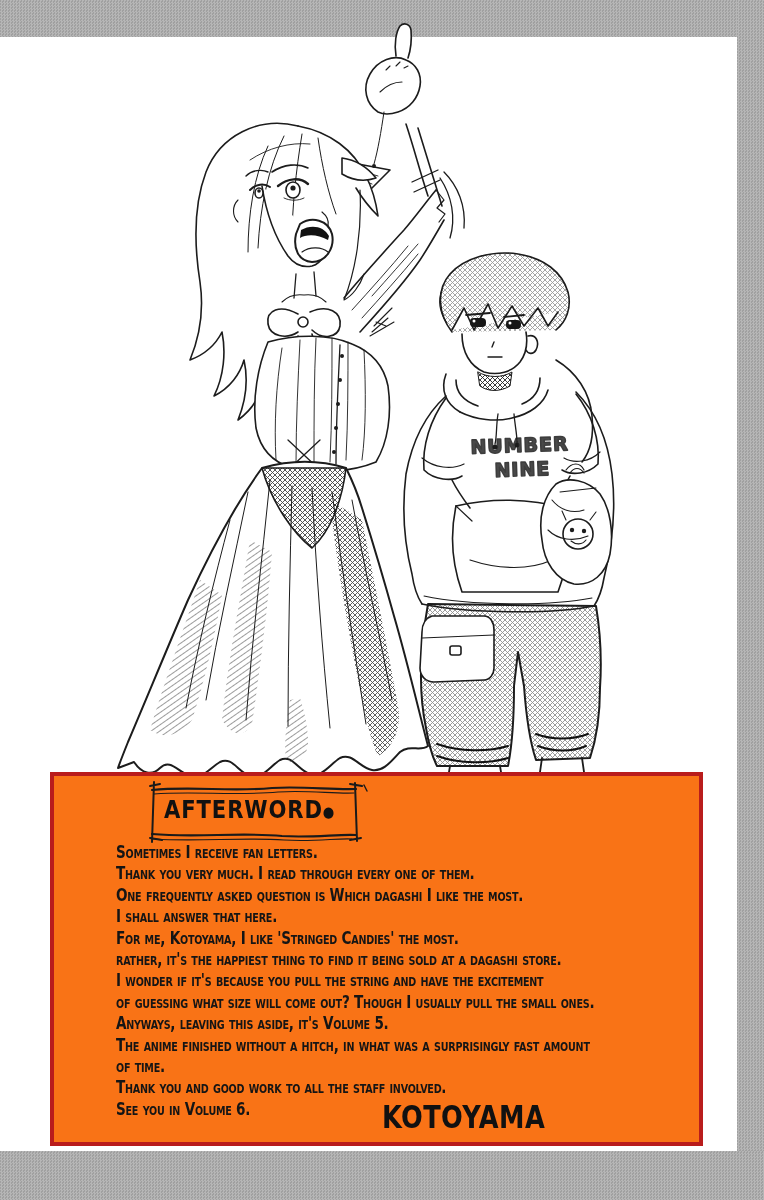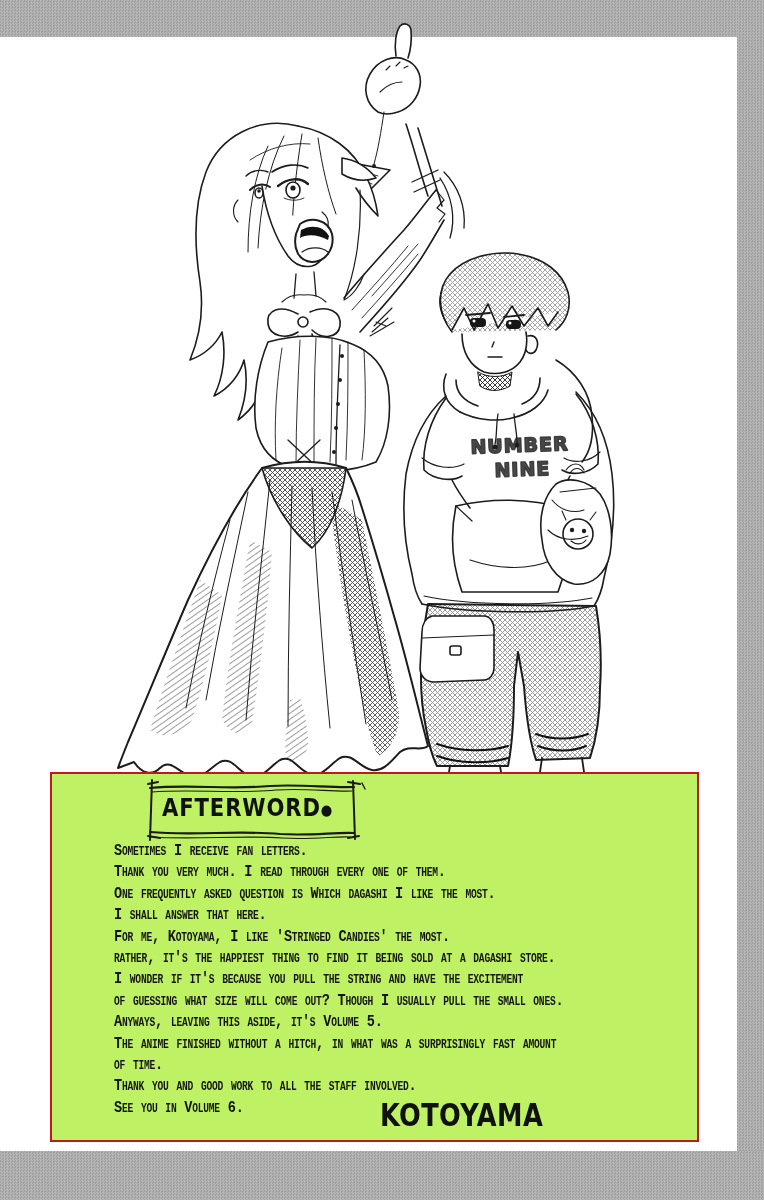--- a/index.html
+++ b/index.html
@@ -16,31 +16,31 @@
   }
   #tone-top{left:0;top:0;width:764px;height:37px;}
   #tone-right{left:737px;top:0;width:27px;height:1200px;}
   #tone-bottom{left:0;top:1151px;width:764px;height:49px;}
 
   #sketch{position:absolute;left:0;top:0;}
 
   
   #afterword-box{
     position:absolute;left:50px;top:772px;width:645px;height:366px;
-    background:#bef264;border:2px solid #b91c1c;
+    background:#f97316;border:4px solid #b91c1c;
   }
   #title-wrap{position:absolute;left:88px;top:4px;width:236px;height:66px;}
   #title-frame{position:absolute;left:0;top:0;}
   #title-text{
     position:absolute;left:22px;top:16px;width:190px;
     font-weight:bold;font-size:24px;letter-spacing:1px;color:#111;
     transform:scaleX(0.88);transform-origin:left center;white-space:nowrap;
   }
   .title-dot{font-size:15px;vertical-align:1px;letter-spacing:0;}
-  #lines{position:absolute;left:62px;top:66px;width:578px;font-family:Liberation Mono, monospace;}
+  #lines{position:absolute;left:62px;top:66px;width:578px;}
   .tline{
     white-space:nowrap;height:21.4px;line-height:21.4px;
     font-size:17px;font-weight:bold;letter-spacing:-0.3px;color:#151515;
     font-variant-caps:small-caps;
     transform:scaleX(0.8);transform-origin:left center;
   }
   #signature{
     position:absolute;left:328px;top:322px;
     font-size:32px;font-weight:bold;letter-spacing:0.5px;color:#111;
     font-variant-caps:small-caps;

